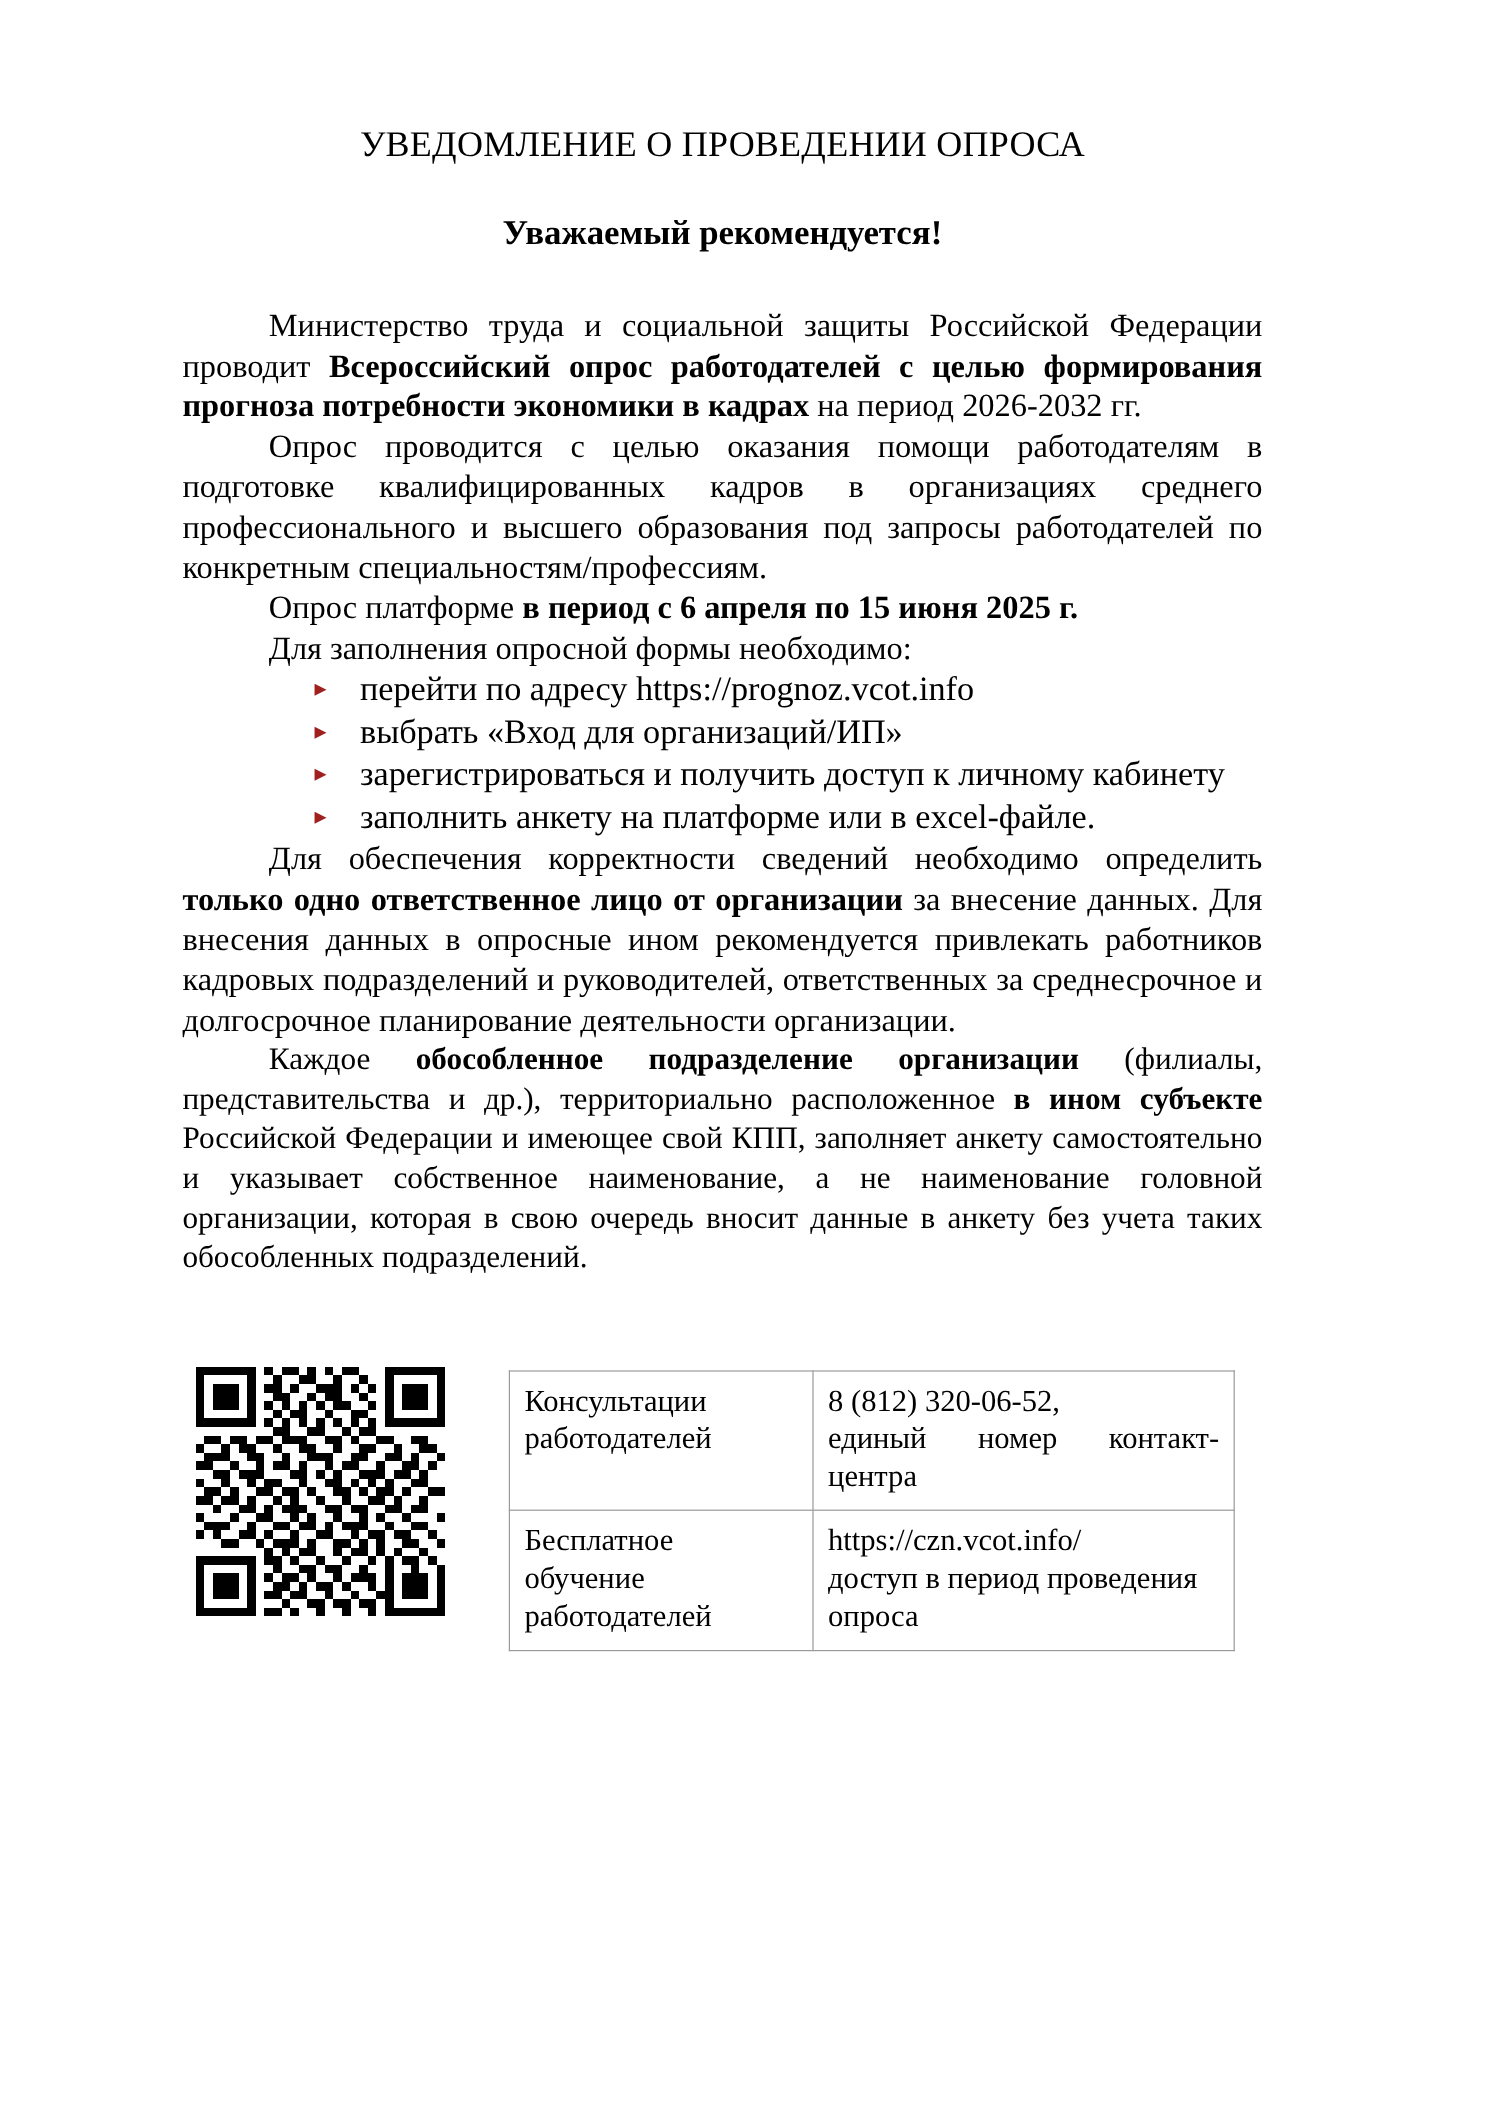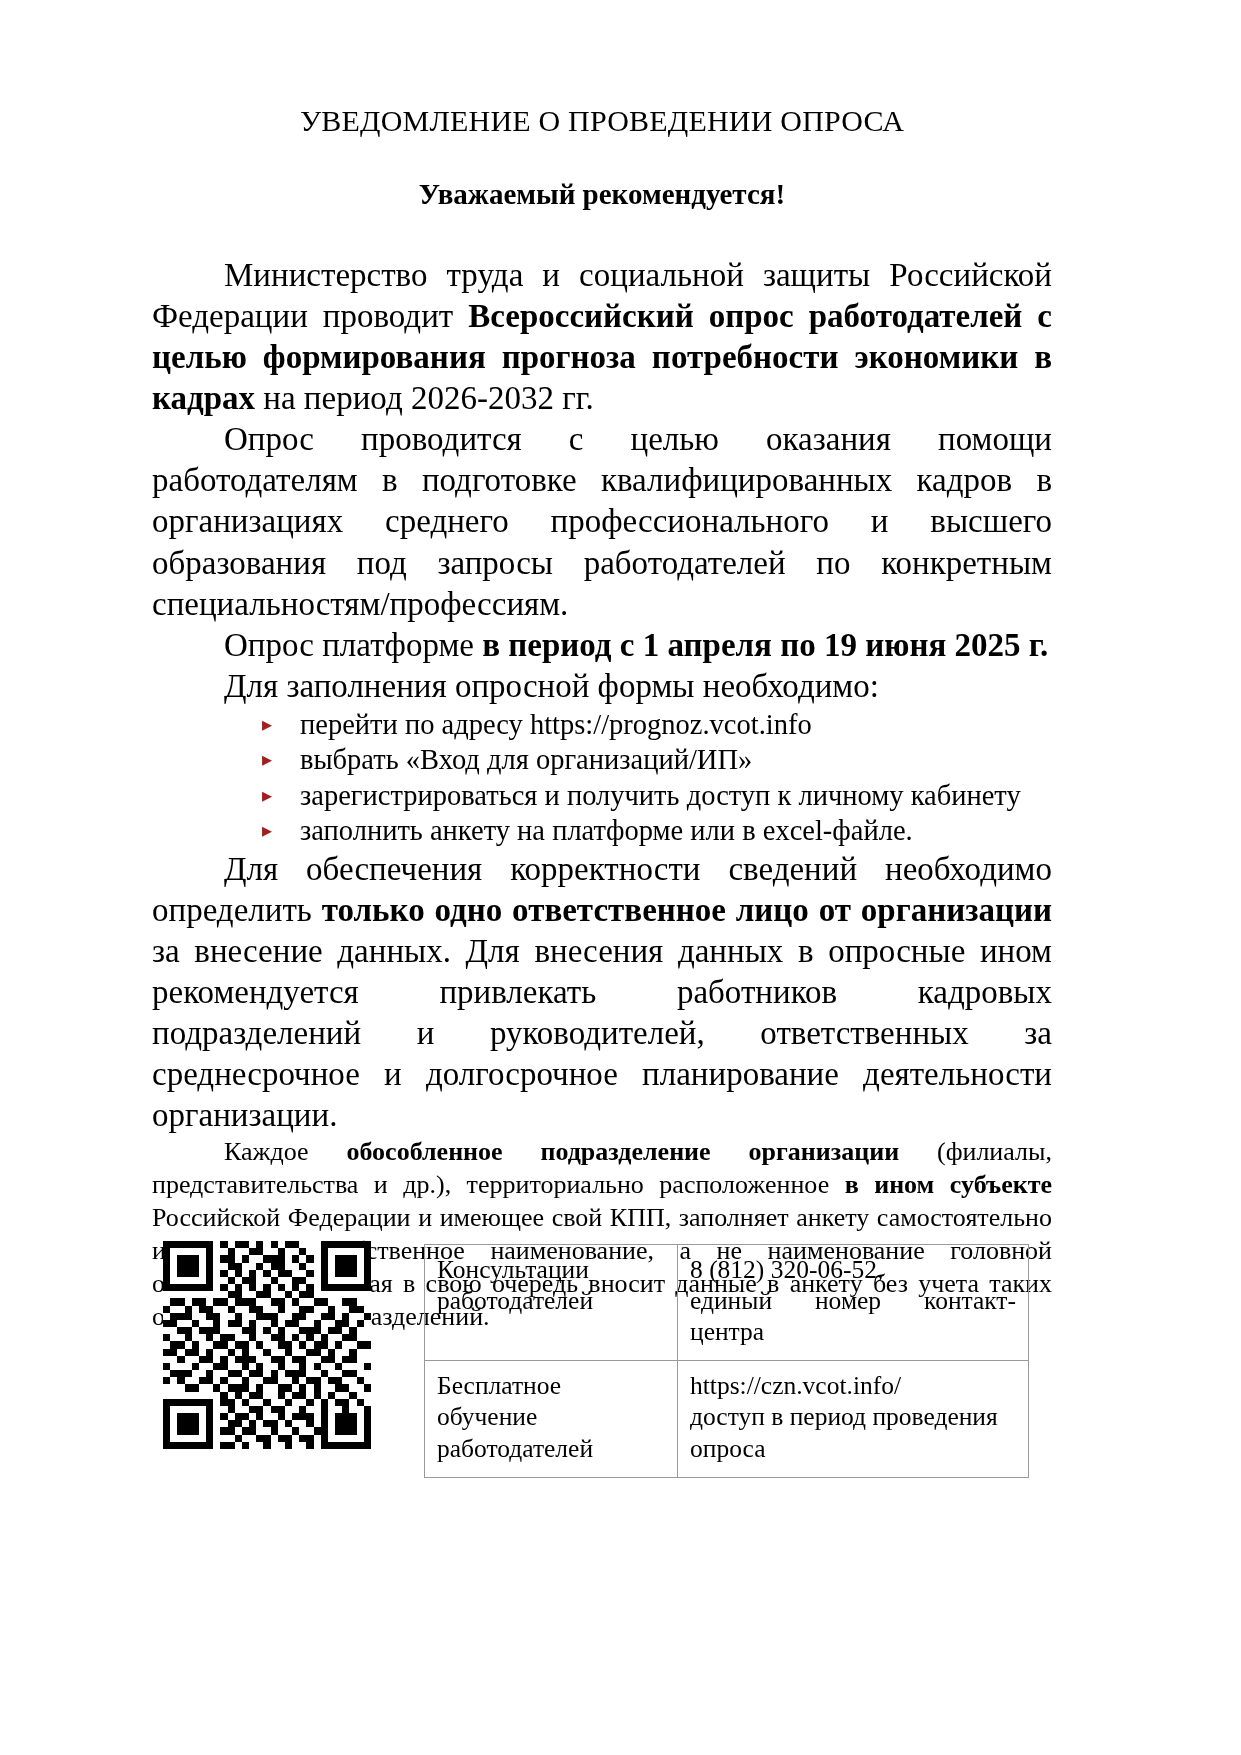--- a/index.html
+++ b/index.html
@@ -39,21 +39,21 @@
   }
   .salutation {
     text-align: center;
     font-size: 29px;
     font-weight: bold;
     margin-top: 39px;
   }
 
   
   p.body {
-    font-size: 33px;
+    font-size: 27px;
     line-height: 1.245;
     text-align: justify;
     text-align-last: left;
     margin: 0;
     text-indent: 72px;
     hyphens: none;
   }
   p.body.first { margin-top: 44px; }
   p.small {
     font-size: 26px;
@@ -89,21 +89,21 @@
     text-align: center;
     font-size: 28.5px;
     line-height: 1.245;
   }
   .closing .l { display: block; }
 
   
   .bottom {
     position: absolute;
     left: 0;
-    top: 1236px;
+    top: 1134px;
     width: 1241px;
     height: 260px;
   }
   .qr-wrap {
     position: absolute;
     left: 163px;
     top: 5px;
   }
   .contact-table {
     position: absolute;
@@ -133,21 +133,21 @@
 
     <div class="salutation">Уважаемый рекомендуется!</div>
 
     <p class="body first">
       <span>Министерство труда и социальной защиты Российской Федерации проводит </span><b>Всероссийский опрос работодателей с целью формирования прогноза потребности экономики в кадрах</b><span> на период 2026-2032 гг.</span>
     </p>
 
     <p class="body">Опрос проводится с целью оказания помощи работодателям в подготовке квалифицированных кадров в организациях среднего профессионального и высшего образования под запросы работодателей по конкретным специальностям/профессиям.</p>
 
     <p class="body">
-      <span>Опрос платформе </span><b>в период с 1 апреля по 19 июня 2025 г.</b>
+      <span>Опрос платформе </span><b>в период с 6 апреля по 15 июня 2025 г.</b>
     </p>
 
     <p class="body">Для заполнения опросной формы необходимо:</p>
 
     <ul class="steps">
       <li>
         <span class="marker">▸</span>
         <span>перейти по адресу https://prognoz.vcot.info</span>
       </li>
       <li>

